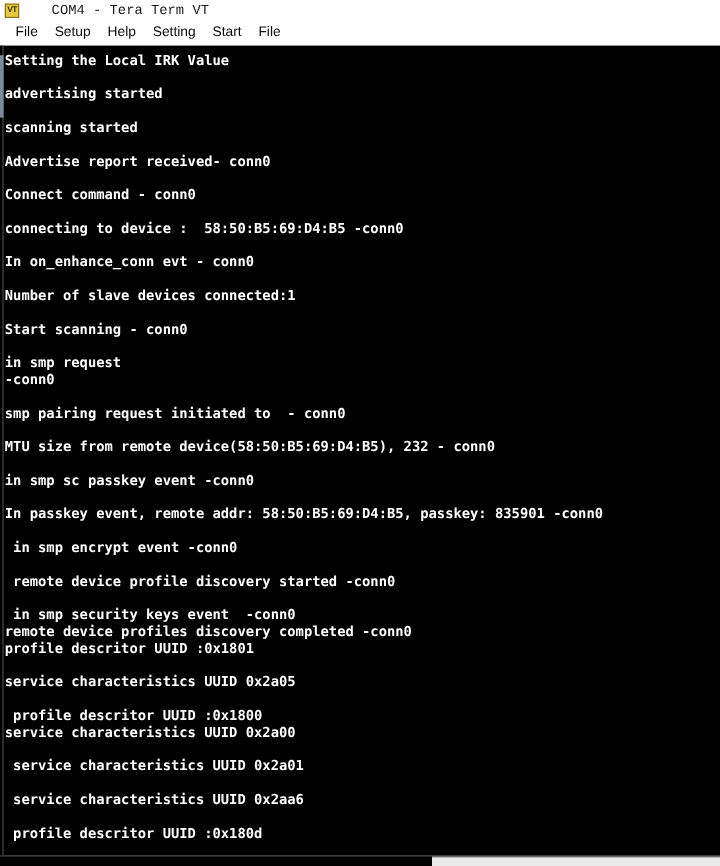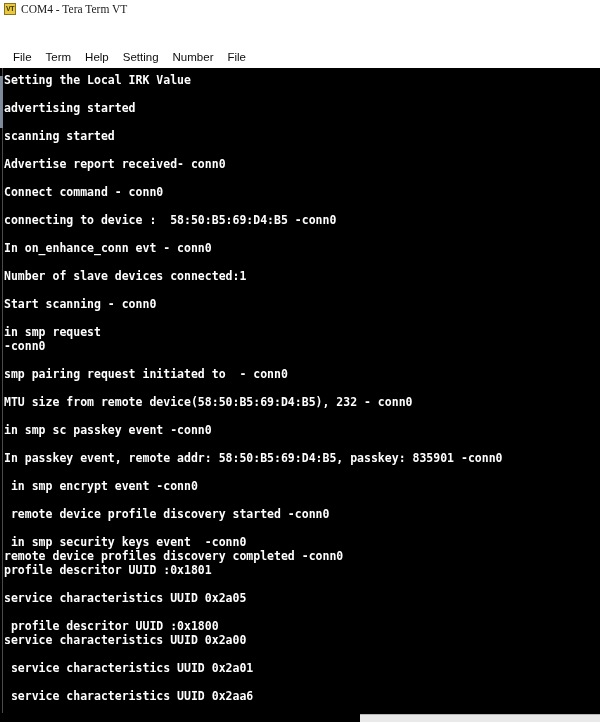--- a/index.html
+++ b/index.html
@@ -52,34 +52,34 @@
     font-size: 7px;
     font-weight: bold;
     color: #3a3408;
     line-height: 11px;
     letter-spacing: -0.5px;
   }
   .title-text {
     font-size: 11.5px;
     color: #1a1a1a;
     white-space: nowrap;
-    font-family: Liberation Serif, serif;
+    font-family: Liberation Mono, monospace;
+    margin-left: 22px;
   }
 
   
   .menubar {
     height: 20px;
     min-height: 20px;
     background: #ffffff;
     display: flex;
     align-items: center;
     padding-left: 6px;
     box-sizing: border-box;
     border-bottom: 1px solid #ffffff;
-    margin-top: 30px;
   }
   .menu-item {
     font-size: 11.5px;
     color: #0d0d0d;
     padding: 1px 7px 2px 7px;
     white-space: nowrap;
     cursor: default;
     font-family: "Liberation Sans", sans-serif;
   }
 
@@ -163,24 +163,24 @@
 
   <div class="titlebar">
     <div class="app-icon">
       <span class="vt">VT</span>
     </div>
     <div class="title-text">COM4 - Tera Term VT</div>
   </div>
 
   <div class="menubar">
     <div class="menu-item">File</div>
-    <div class="menu-item">Term</div>
+    <div class="menu-item">Setup</div>
     <div class="menu-item">Help</div>
     <div class="menu-item">Setting</div>
-    <div class="menu-item">Number</div>
+    <div class="menu-item">Start</div>
     <div class="menu-item">File</div>
   </div>
 
   <div class="terminal-wrap">
     <div class="left-scroll">
       <div class="thumb"></div>
     </div>
     <div class="screen" id="screen"><div class="line">Setting the Local IRK Value</div><div class="line blank">&nbsp;</div><div class="line">advertising started</div><div class="line blank">&nbsp;</div><div class="line">scanning started</div><div class="line blank">&nbsp;</div><div class="line">Advertise report received- conn0</div><div class="line blank">&nbsp;</div><div class="line">Connect command - conn0</div><div class="line blank">&nbsp;</div><div class="line">connecting to device :  58:50:B5:69:D4:B5 -conn0</div><div class="line blank">&nbsp;</div><div class="line">In on_enhance_conn evt - conn0</div><div class="line blank">&nbsp;</div><div class="line">Number of slave devices connected:1</div><div class="line blank">&nbsp;</div><div class="line">Start scanning - conn0</div><div class="line blank">&nbsp;</div><div class="line">in smp request</div><div class="line">-conn0</div><div class="line blank">&nbsp;</div><div class="line">smp pairing request initiated to  - conn0</div><div class="line blank">&nbsp;</div><div class="line">MTU size from remote device(58:50:B5:69:D4:B5), 232 - conn0</div><div class="line blank">&nbsp;</div><div class="line">in smp sc passkey event -conn0</div><div class="line blank">&nbsp;</div><div class="line">In passkey event, remote addr: 58:50:B5:69:D4:B5, passkey: 835901 -conn0</div><div class="line blank">&nbsp;</div><div class="line"> in smp encrypt event -conn0</div><div class="line blank">&nbsp;</div><div class="line"> remote device profile discovery started -conn0</div><div class="line blank">&nbsp;</div><div class="line"> in smp security keys event  -conn0</div><div class="line">remote device profiles discovery completed -conn0</div><div class="line">profile descritor UUID :0x1801</div><div class="line blank">&nbsp;</div><div class="line">service characteristics UUID 0x2a05</div><div class="line blank">&nbsp;</div><div class="line"> profile descritor UUID :0x1800</div><div class="line">service characteristics UUID 0x2a00</div><div class="line blank">&nbsp;</div><div class="line"> service characteristics UUID 0x2a01</div><div class="line blank">&nbsp;</div><div class="line"> service characteristics UUID 0x2aa6</div><div class="line blank">&nbsp;</div><div class="line"> profile descritor UUID :0x180d</div><div class="line blank">&nbsp;</div></div>
   </div>
 

